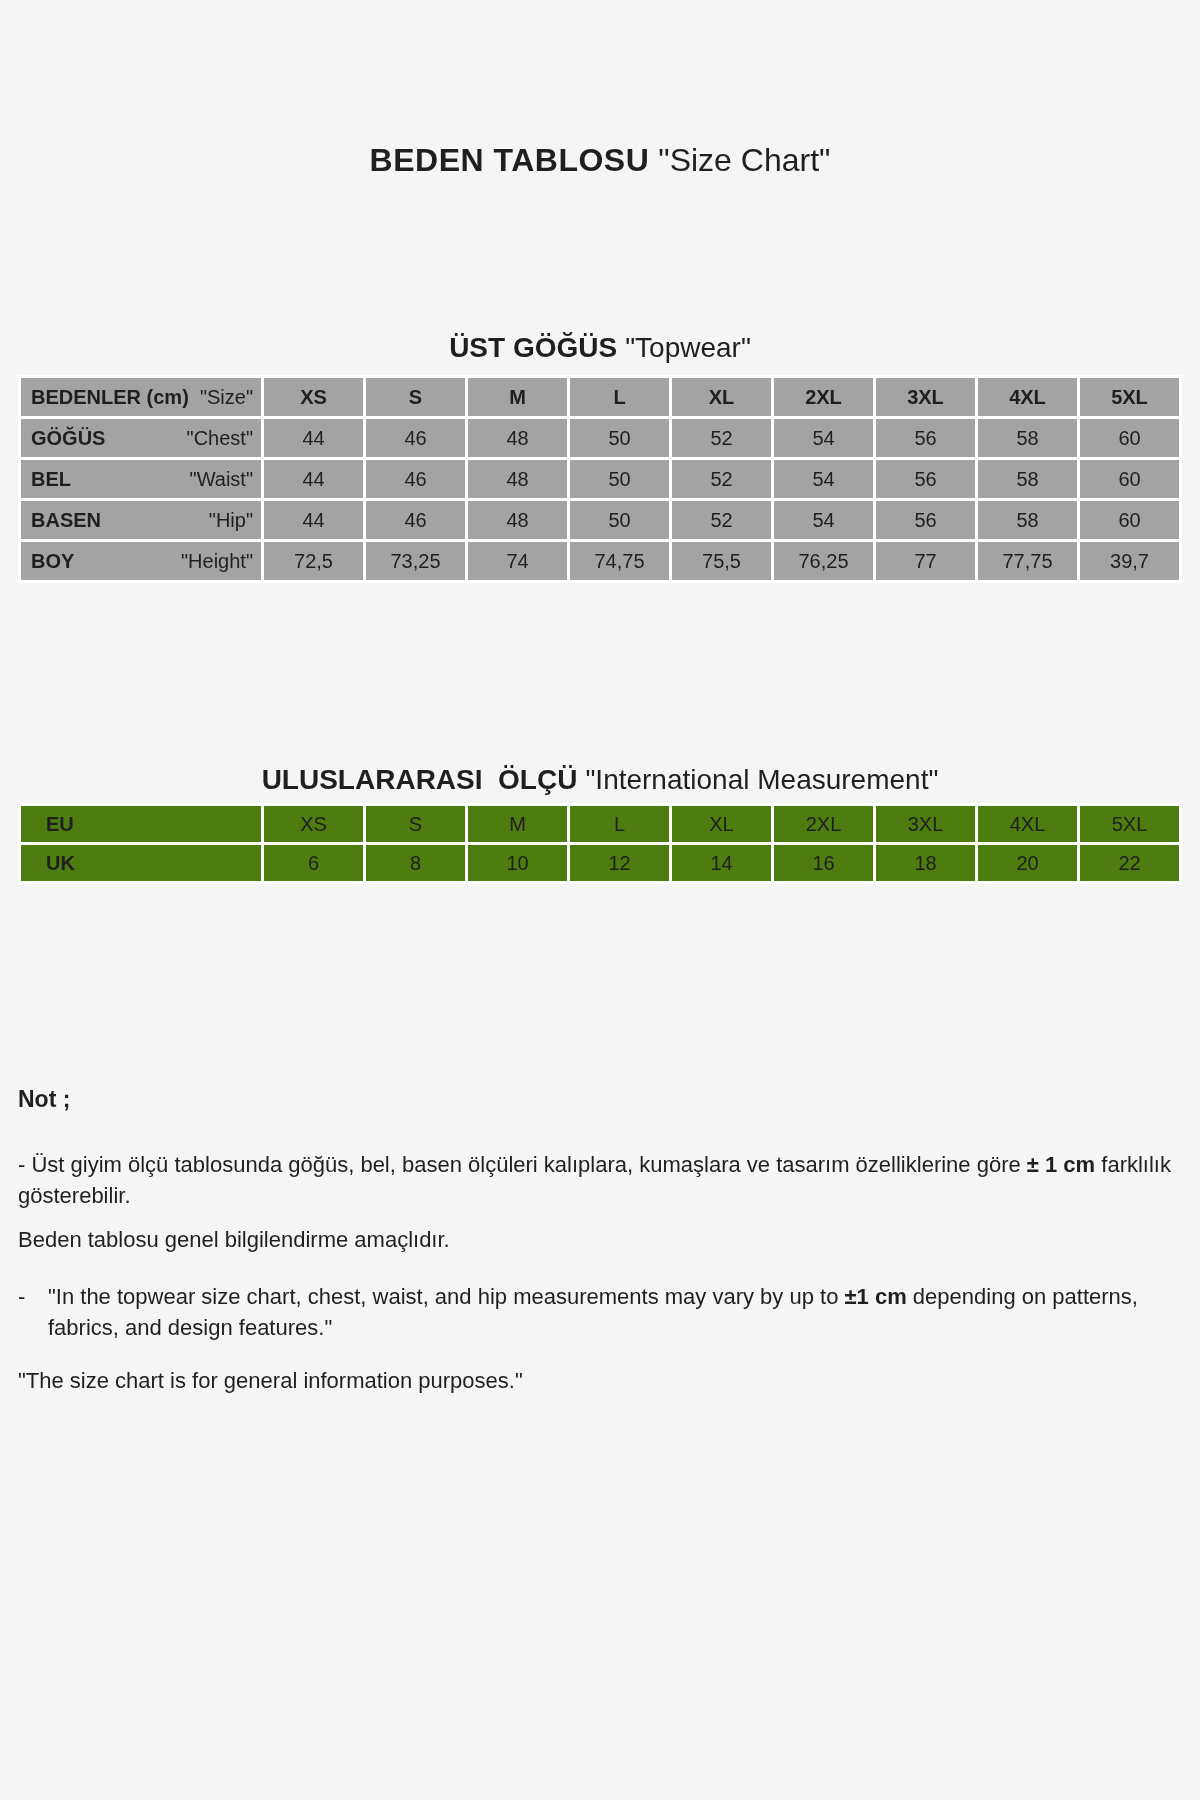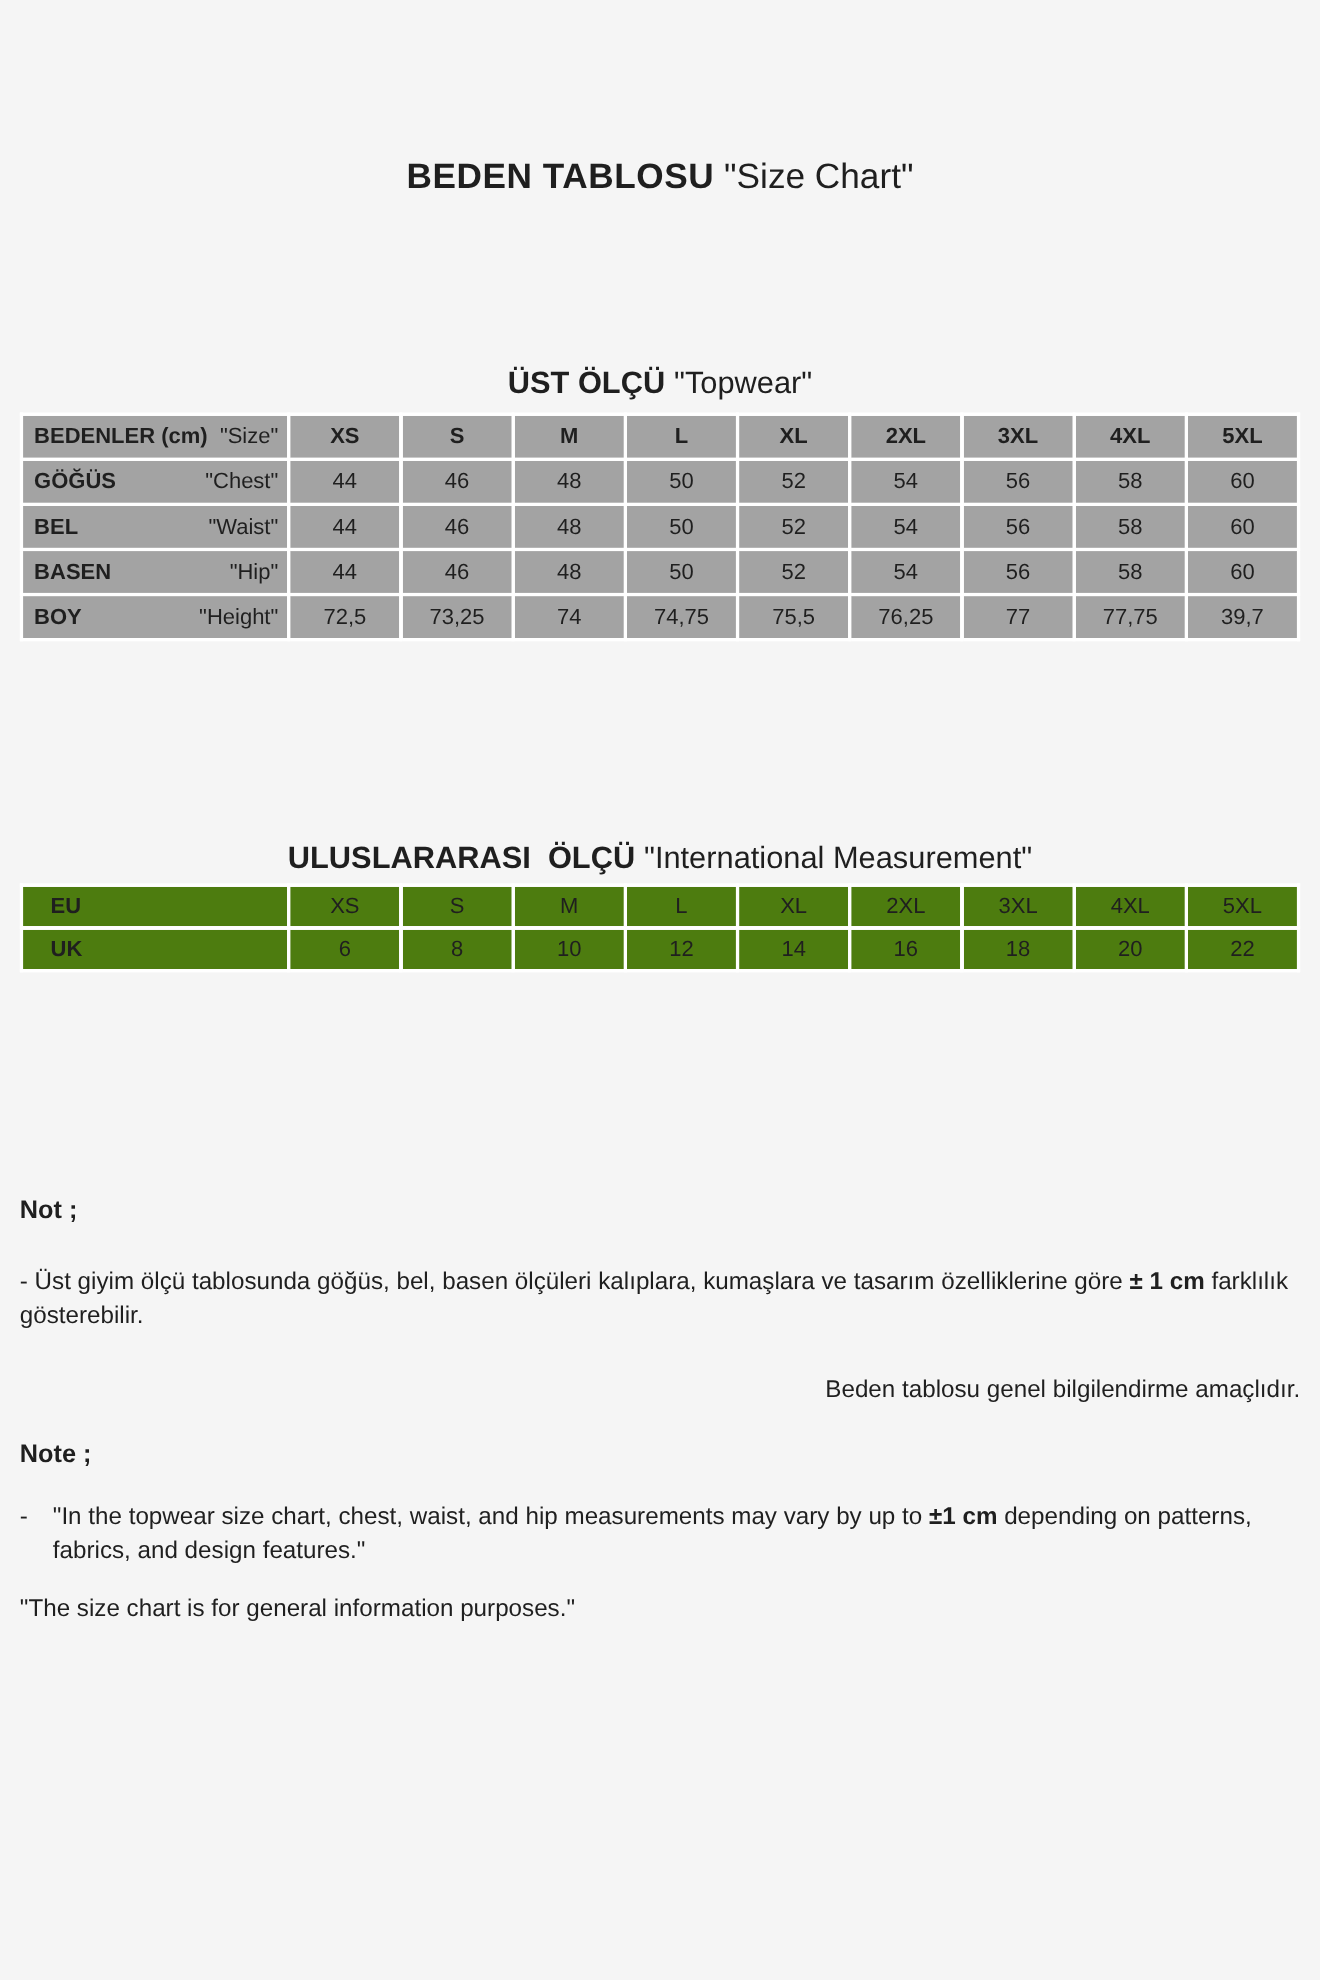--- a/index.html
+++ b/index.html
@@ -38,37 +38,37 @@
   .label-flex { display:flex; justify-content:space-between; align-items:center; width:100%; }
   .lbl { font-weight:bold; white-space:pre; }
   .eng { font-weight:normal; white-space:pre; }
   .tbl-intl .label-cell { padding-left:25px; }
 
   
   .notes { margin-top:200px; font-size:22px; line-height:31px; }
   .note-head { font-weight:bold; font-size:23px; line-height:30px; }
   .para { white-space:pre-wrap; }
   .p-tr-item { margin-top:35px; width:1164px; }
-  .p-general { margin-top:36px;text-align:right; }
+  .p-general { margin-top:13px; }
   .p-note-head { margin-top:28px; }
   .bullet { margin-top:26px; display:flex; width:1164px; }
   .bullet .dash { flex:0 0 30px; }
   .bullet .bullet-text { flex:1; }
   .p-final { margin-top:22px; }
   .b { font-weight:bold;margin-top:24px; }
 </style>
 </head>
 <body>
 
 <div class="page">
   <div class="content">
 
     <h1 class="doc-title"><span class="h-tr">BEDEN TABLOSU</span><span class="h-en">"Size Chart"</span></h1>
 
-    <h2 class="section-heading heading-topwear"><span class="h-tr">ÜST ÖLÇÜ</span><span class="h-en">"Topwear"</span></h2>
+    <h2 class="section-heading heading-topwear"><span class="h-tr">ÜST GÖĞÜS</span><span class="h-en">"Topwear"</span></h2>
 
     <table class="tbl-topwear">
       <colgroup>
           <col class="c-label">
           <col>
           <col>
           <col>
           <col>
           <col>
           <col>
@@ -216,21 +216,20 @@
         </tbody>
     </table>
 
     <div class="notes">
       <div class="note-head">Not ;</div>
 
       <p class="para p-tr-item"><span>- Üst giyim ölçü tablosunda göğüs, bel, basen ölçüleri kalıplara, kumaşlara ve tasarım özelliklerine göre </span><span class="b">± 1 cm</span><span> farklılık gösterebilir.</span></p>
 
       <p class="para p-general">Beden tablosu genel bilgilendirme amaçlıdır.</p>
 
-      <div class="note-head p-note-head">Note ;</div>
 
       <div class="bullet">
         <span class="dash">-</span>
         <span class="bullet-text para"><span>"In the topwear size chart, chest, waist, and hip measurements may vary by up to </span><span class="b">±1 cm</span><span> depending on patterns, fabrics, and design features."</span></span>
       </div>
 
       <p class="para p-final">"The size chart is for general information purposes."</p>
     </div>
 
   </div>

